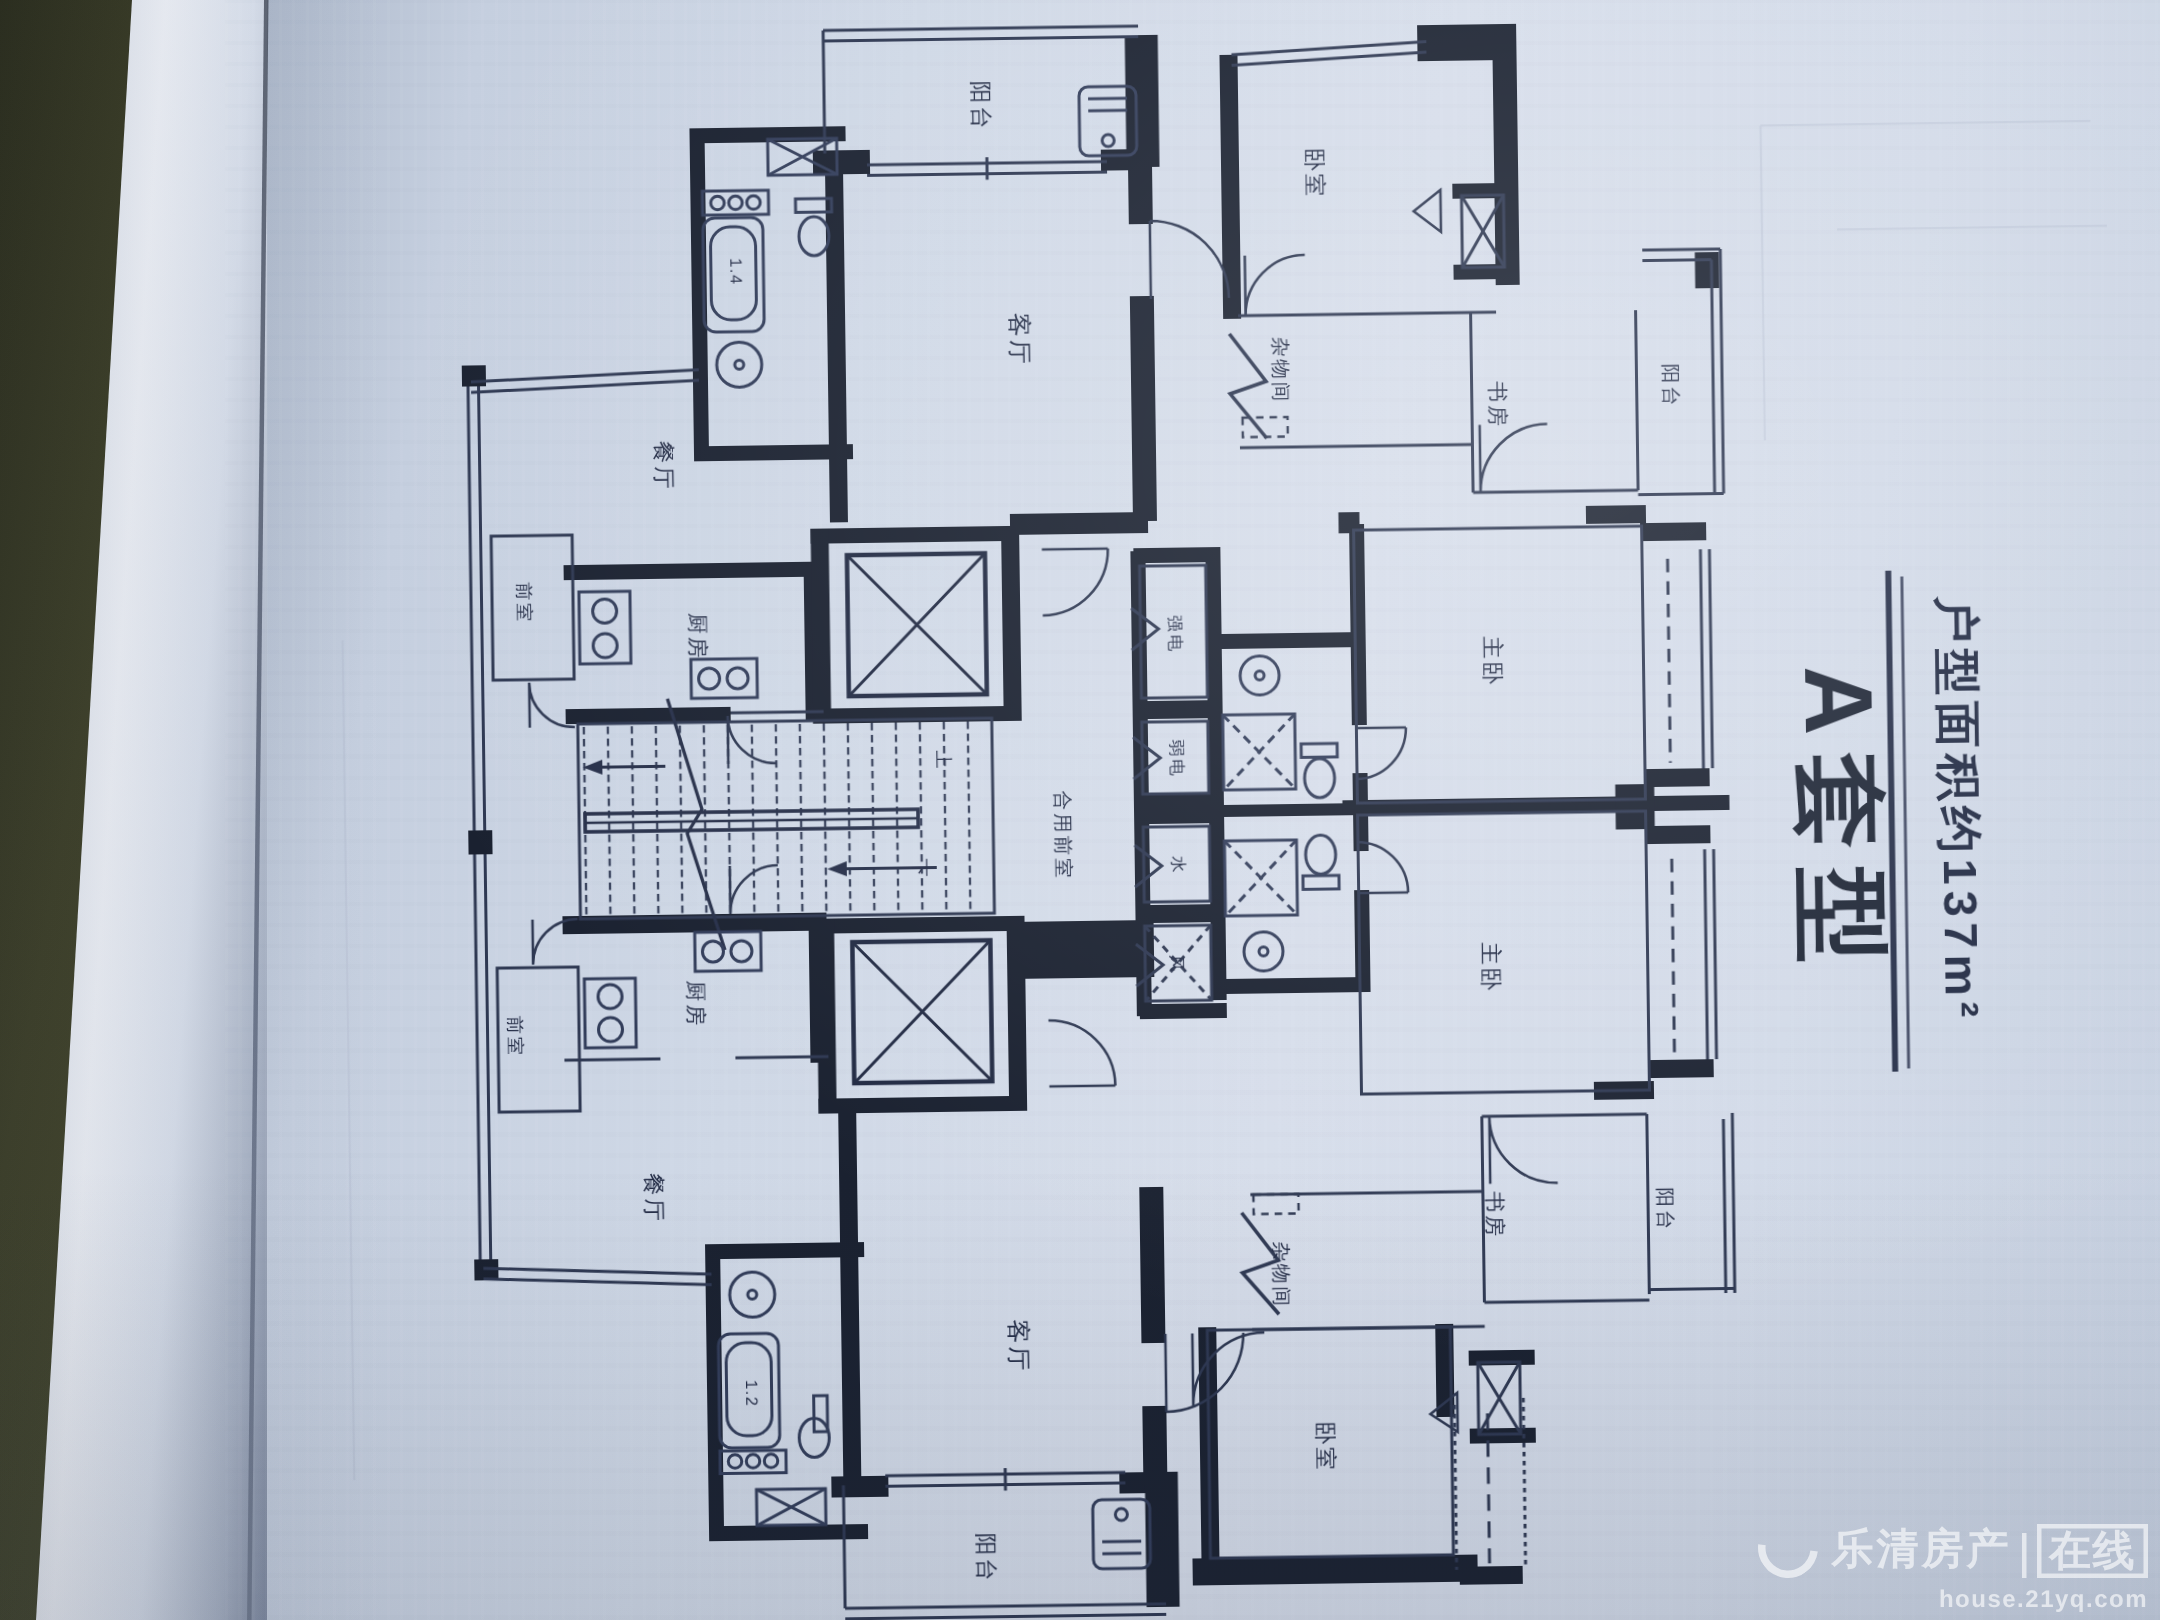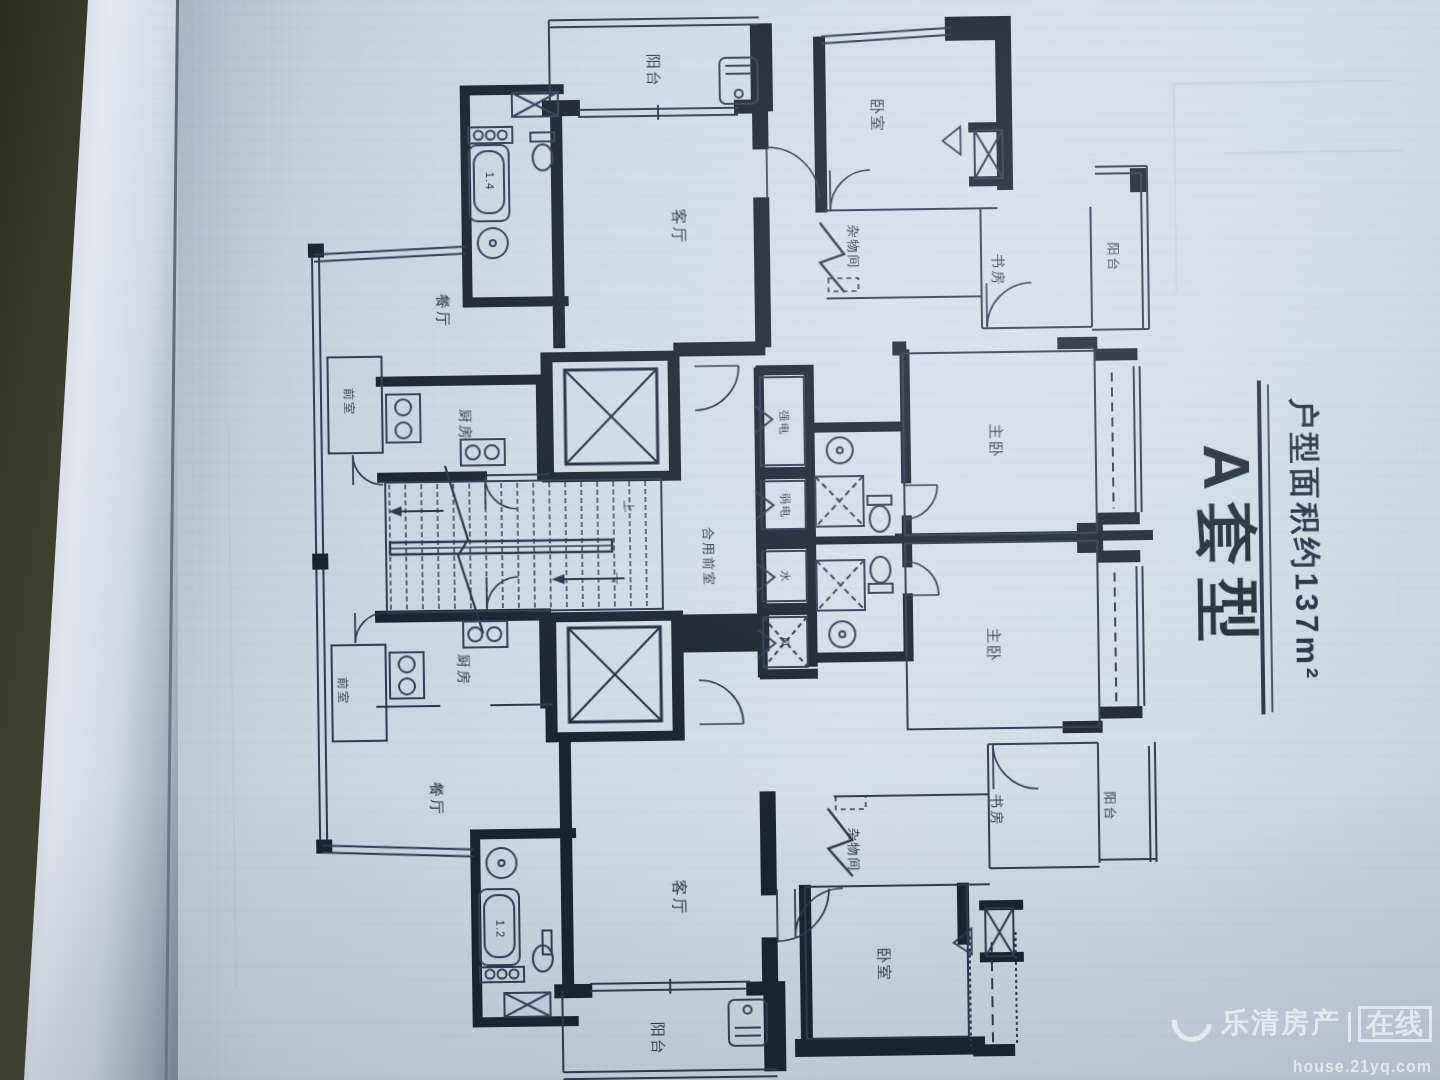--- a/index.html
+++ b/index.html
@@ -76,21 +76,21 @@
     border:5px solid rgba(255,255,255,.62);
     border-top-color:transparent;border-right-color:transparent;
     transform:rotate(-38deg);margin-right:2px;
   }
   .wm-brand{font-size:28px;font-weight:bold;letter-spacing:2px;}
   .wm-sep{width:3px;height:30px;background:rgba(255,255,255,.62);}
   .wm-badge{
     font-size:28px;font-weight:bold;letter-spacing:1px;
     border:3px solid rgba(255,255,255,.62);padding:0 5px;line-height:30px;
   }
-  .wm-url{font-size:16px;font-weight:bold;letter-spacing:1px;margin-top:16px;}
+  .wm-url{font-size:16px;font-weight:bold;letter-spacing:1px;margin-top:6px;}
 </style>
 </head>
 <body>
 
 <div class="photo">
   <div class="book-edge"></div>
   <div class="page-curl"></div>
   <div class="page"></div>
   <div class="page-texture"></div>
   <div class="crease"></div>

